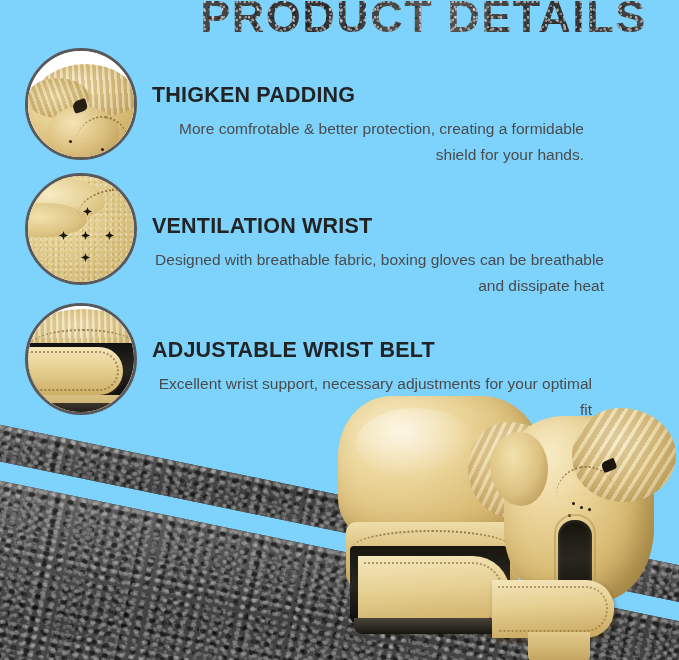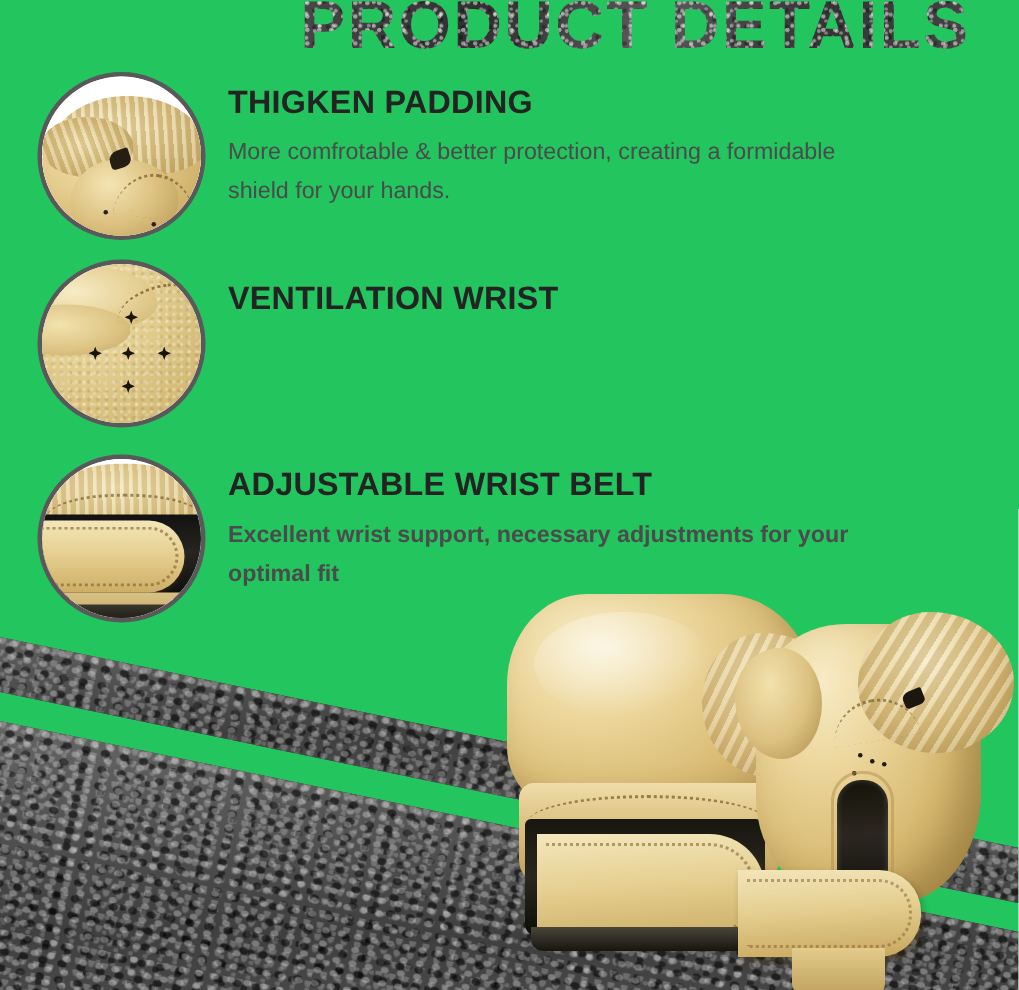--- a/index.html
+++ b/index.html
@@ -8,21 +8,21 @@
     background: #ffffff;
   }
   body {
     font-family: "Liberation Sans", sans-serif;
   }
   #poster {
     position: relative;
     width: 679px;
     height: 660px;
     overflow: hidden;
-    background: #22c55e;
+    background: #7dd3fc;
   }
 
   
   #title {
     position: absolute;
     left: 176px;
     top: -9px;
     width: 495px;
     height: 52px;
     font-size: 45px;
@@ -69,36 +69,38 @@
     position: absolute;
     left: -3px;
     top: -3px;
     width: 112px;
     height: 112px;
   }
   .ftext {
     position: absolute;
     left: 152px;
     width: 500px;
+    margin-top: 27px;
   }
   .fhead {
     font-size: 21.5px;
     font-weight: bold;
     letter-spacing: .2px;
     color: #232323;
     margin: 0 0 9px 0;
     line-height: 24px;
     white-space: nowrap;
   }
   .fbody {
     font-size: 15.5px;
     color: #4b4b4b;
     line-height: 26px;
     margin: 0;
     max-width: 432px;
+    text-align: right;
   }
 
   
   .k-bg { position:absolute; inset:0; background:#ffffff; }
   .k-body {
     position: absolute;
     left: -6px; top: 30px;
     width: 128px; height: 92px;
     border-radius: 52% 48% 45% 55% / 60% 56% 44% 40%;
     background:
@@ -482,39 +484,40 @@
         <div class="v-stitch"></div>
         <div class="vhole" style="left:58px; top:34px;"></div>
         <div class="vhole" style="left:34px; top:58px;"></div>
         <div class="vhole" style="left:56px; top:58px;"></div>
         <div class="vhole" style="left:80px; top:58px;"></div>
         <div class="vhole" style="left:56px; top:80px;"></div>
       </div>
     </div>
     <div class="ftext" style="top:14px;">
       <div class="fhead">VENTILATION WRIST</div>
+      <div class="fbody" style="max-width:452px;">Designed with breathable fabric, boxing gloves can be breathable and dissipate heat</div>
     </div>
   </div>
 
   <div class="feature" style="top:303px;">
     <div class="thumb" style="top:0;">
       <div class="art">
         <div class="w-bg"></div>
         <div class="w-top"></div>
         <div class="w-topseam"></div>
         <div class="w-black"></div>
         <div class="w-strap"></div>
         <div class="w-strapseam"></div>
         <div class="w-btm"></div>
         <div class="w-btmdark"></div>
       </div>
     </div>
     <div class="ftext" style="top:8px;">
       <div class="fhead">ADJUSTABLE WRIST BELT</div>
-      <div class="fbody" style="max-width:440px;font-weight:bold;">Excellent wrist support, necessary adjustments for your optimal fit</div>
+      <div class="fbody" style="max-width:440px;">Excellent wrist support, necessary adjustments for your optimal fit</div>
     </div>
   </div>
 
   <div id="scene">
     <div class="band" id="band-top"></div>
     <div class="band" id="band-bottom"></div>
   </div>
 
   <div id="gloves">
 

